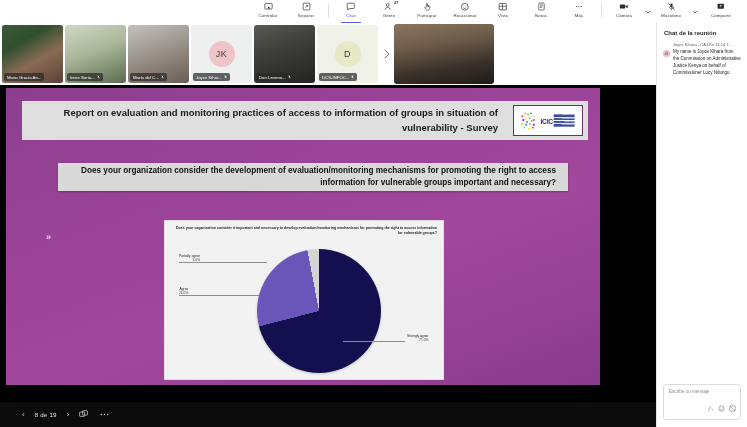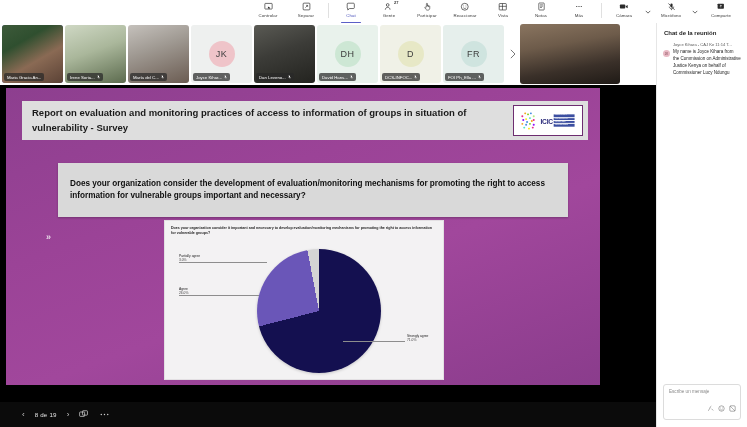--- a/index.html
+++ b/index.html
@@ -79,20 +79,21 @@
   .chat-compose { padding:5px 6px 7px 6px; }
   .compose-box { border:1px solid #dcdcdc; border-radius:3px; height:36px; position:relative; background:#fff; }
   .compose-ph { font-size:4.6px; color:#8a8a8a; padding:4px 5px; }
   .compose-icons { position:absolute; right:4px; bottom:3px; display:flex; gap:4px; align-items:center; }
 
   
   .stage { position:absolute; left:0; top:85px; width:656px; height:342px; background:#000; }
   .slide {
     position:absolute; left:6px; top:3px; width:594px; height:297px;
     background:linear-gradient(160deg,#8d3f8f 0%,#9b4397 35%,#a1479c 60%,#8a3c8c 100%);
+    text-align:right;
   }
   .slide-header {
     position:absolute; left:16px; top:13px; width:566px; height:39px;
     background:#dedede; display:flex; align-items:center;
   }
   .slide-title {
     font-size:9.5px; font-weight:bold; color:#1a1a1a; line-height:1.55;
     padding:0 0 0 10px; width:476px;
   }
   .logo-box {
@@ -101,21 +102,21 @@
     justify-content:center; overflow:hidden;
   }
   .logo-inner { display:flex; align-items:center; gap:1px; transform:scale(.95); }
   .logo-dots { width:20px; height:20px; position:relative; }
   .logo-dots i { position:absolute; width:1.6px; height:1.6px; border-radius:50%; }
   .logo-text { font-size:7px; font-weight:bold; color:#2b2b7a; letter-spacing:-.2px; }
   .logo-bar { width:22px; }
   .logo-bar div { height:2.4px; margin-bottom:1px; font-size:1.6px; color:#fff; background:#3b4ea0; padding-left:1px; overflow:hidden;}
 
   .qbox {
-    position:absolute; left:52px; top:75px; width:510px; height:54px;
+    position:absolute; left:52px; top:75px; width:510px; height:28px;
     background:#d9d9d9; display:flex; align-items:center;
     box-shadow:0 1px 2px rgba(0,0,0,.25);
   }
   .qtext { font-size:8.2px; font-weight:bold; color:#101010; line-height:1.5; padding:0 12px; }
   .qchev { position:absolute; left:40px; top:50%; transform:translateY(-50%); color:#e7d7e8; font-size:9px; font-weight:bold;}
 
   .chart-card {
     position:absolute; left:158px; top:132px; width:280px; height:160px;
     background:#f3f2f3; border:1px solid #e3e0e3;
   }
@@ -348,67 +349,37 @@
           <svg width="3" height="4" viewBox="0 0 8 10">
               <rect x="2.6" y="1" width="2.8" height="5" rx="1.4" fill="#fff"></rect>
               <path d="M1.3 5c0 1.5 1.2 2.7 2.7 2.7S6.7 6.5 6.7 5" fill="none" stroke="#fff" stroke-width=".8"></path>
               <path d="M.8.8l6.4 8" stroke="#fff" stroke-width=".9"></path>
             </svg>
         </span>
       </div>
     </div>
 
 
-    <div class="tile avatar-tile" style="background:#e9f2ec">
-      <div class="avatar" style="background:#cde7d4">
-        <span>DH</span>
-      </div>
-      <div class="name">
-        <span class="txt">David Hans...</span>
-        <span class="mic">
-          <svg width="3" height="4" viewBox="0 0 8 10">
-              <rect x="2.6" y="1" width="2.8" height="5" rx="1.4" fill="#fff"></rect>
-              <path d="M1.3 5c0 1.5 1.2 2.7 2.7 2.7S6.7 6.5 6.7 5" fill="none" stroke="#fff" stroke-width=".8"></path>
-              <path d="M.8.8l6.4 8" stroke="#fff" stroke-width=".9"></path>
-            </svg>
-        </span>
-      </div>
-    </div>
 
     <div class="tile avatar-tile" style="background:#f0f1e7">
       <div class="avatar" style="background:#e7e8c6">
         <span>D</span>
       </div>
       <div class="name">
         <span class="txt">DCS-INFOC...</span>
         <span class="mic">
           <svg width="3" height="4" viewBox="0 0 8 10">
               <rect x="2.6" y="1" width="2.8" height="5" rx="1.4" fill="#fff"></rect>
               <path d="M1.3 5c0 1.5 1.2 2.7 2.7 2.7S6.7 6.5 6.7 5" fill="none" stroke="#fff" stroke-width=".8"></path>
               <path d="M.8.8l6.4 8" stroke="#fff" stroke-width=".9"></path>
             </svg>
         </span>
       </div>
     </div>
 
-    <div class="tile avatar-tile" style="background:#e6efec">
-      <div class="avatar" style="background:#cfe4df">
-        <span>FR</span>
-      </div>
-      <div class="name">
-        <span class="txt">FOI Ph_Ella ...</span>
-        <span class="mic">
-          <svg width="3" height="4" viewBox="0 0 8 10">
-              <rect x="2.6" y="1" width="2.8" height="5" rx="1.4" fill="#fff"></rect>
-              <path d="M1.3 5c0 1.5 1.2 2.7 2.7 2.7S6.7 6.5 6.7 5" fill="none" stroke="#fff" stroke-width=".8"></path>
-              <path d="M.8.8l6.4 8" stroke="#fff" stroke-width=".9"></path>
-            </svg>
-        </span>
-      </div>
-    </div>
 
     <div class="strip-next">
       <svg width="7" height="10" viewBox="0 0 8 12">
           <path d="M2 1l5 5-5 5" fill="none" stroke="#6b6b6b" stroke-width="1.1"></path>
         </svg>
     </div>
 
     <div class="tile" style="width:100px;height:60px">
       <div class="vid" style="background:linear-gradient(170deg,#8a7560 0%,#6d5b4a 35%,#3a3029 70%,#1f1a16 100%)"></div>
     </div>

